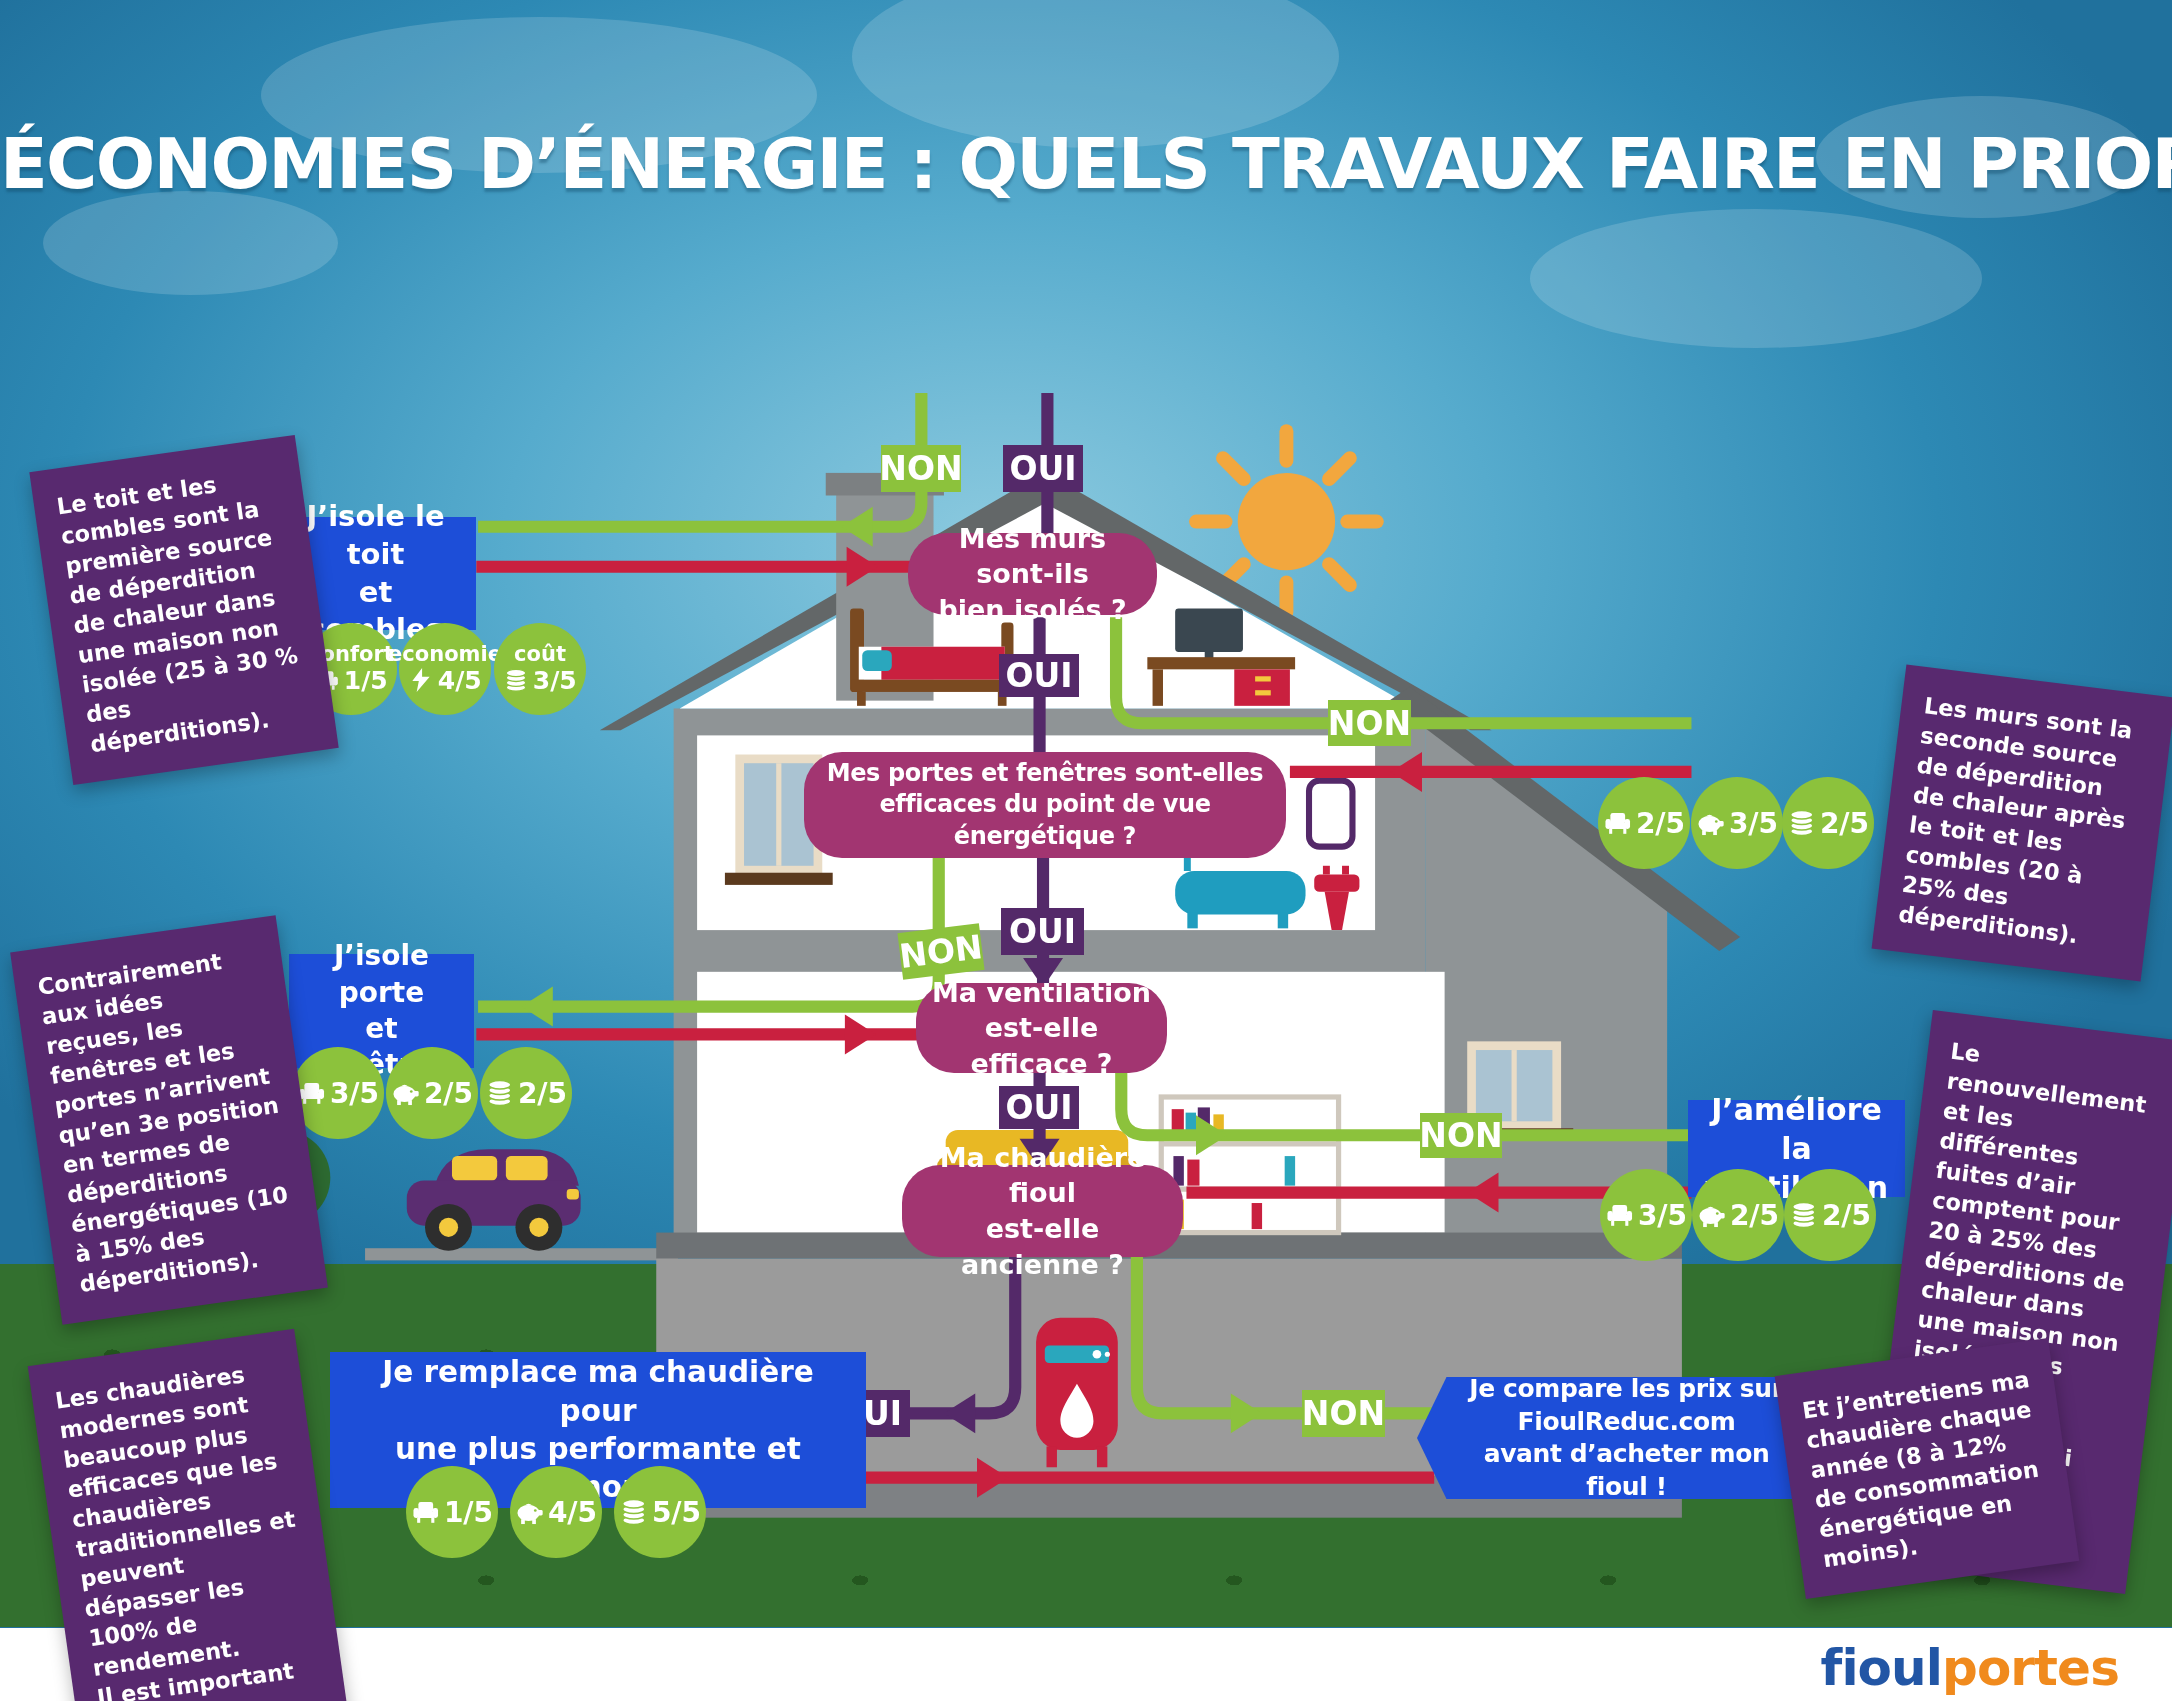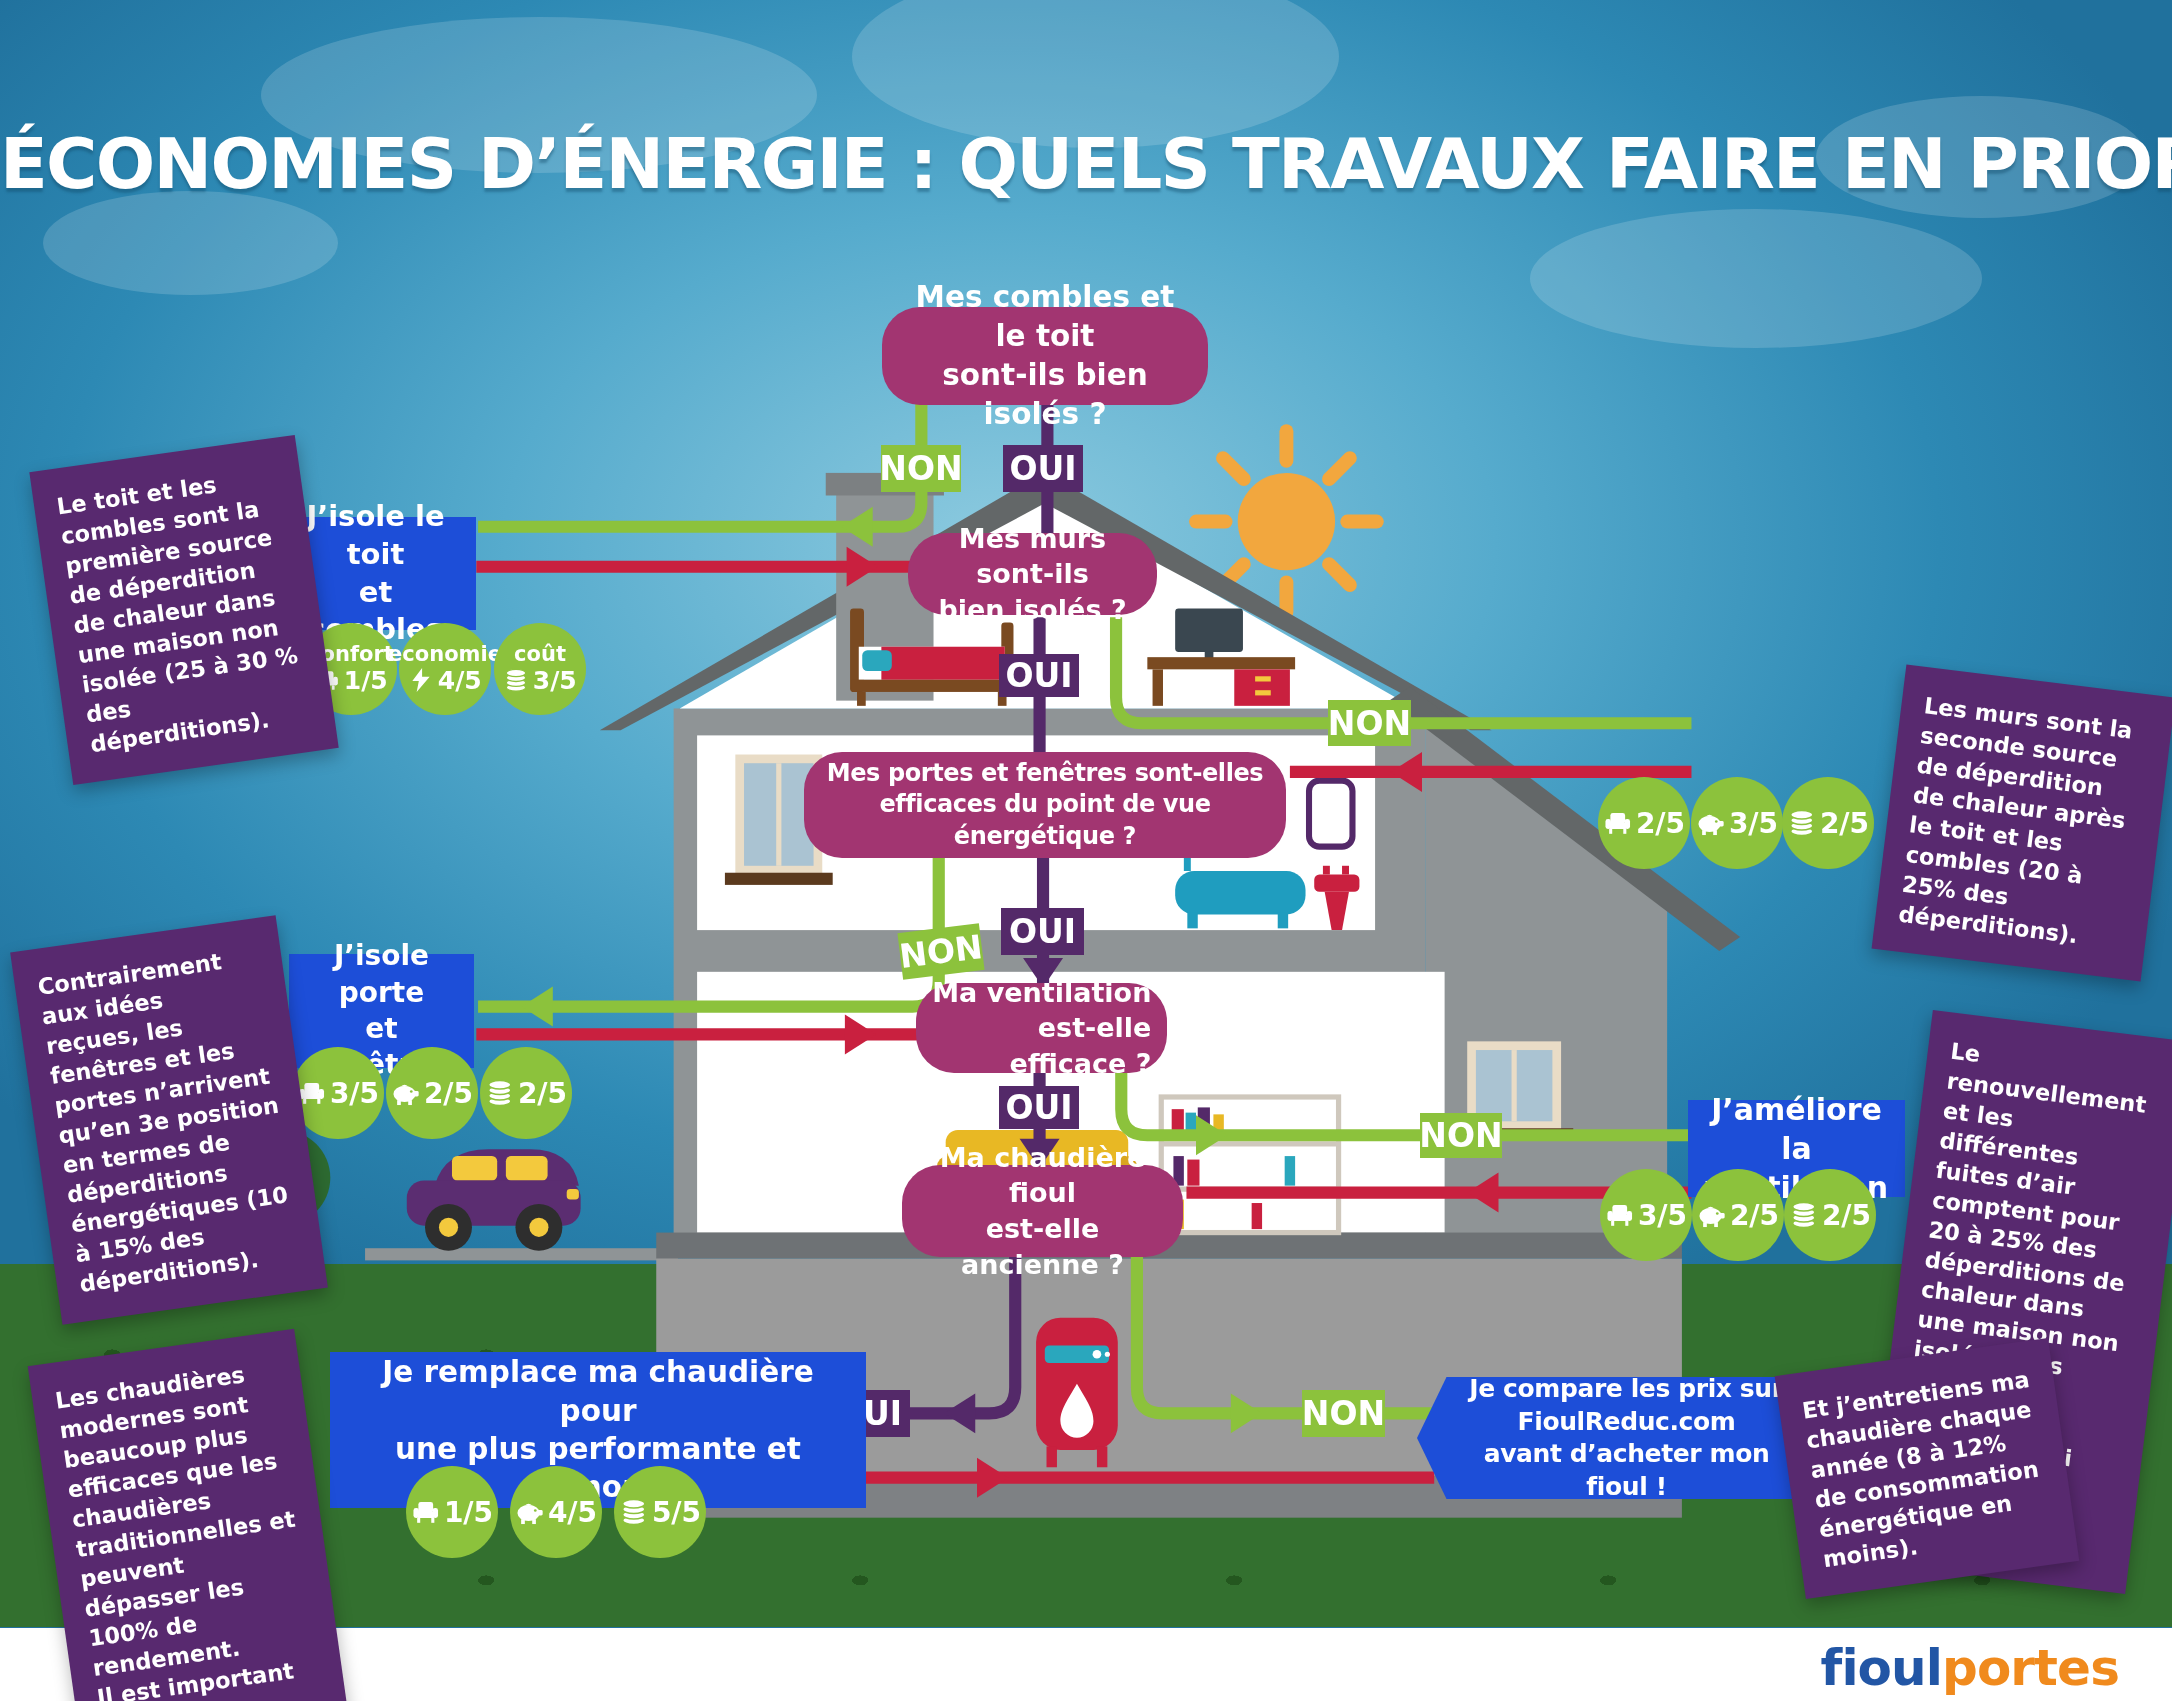--- a/index.html
+++ b/index.html
@@ -222,27 +222,25 @@
       <polygon points="1010,652 974,629 974,675"></polygon>
       <polygon points="1600,888 1636,865 1636,911"></polygon>
       <polygon points="1008,1190 972,1167 972,1213"></polygon>
       <polygon points="1688,1372 1724,1349 1724,1395"></polygon>
       <polygon points="1160,1700 1124,1677 1124,1723"></polygon>
     </g>
   </svg>
 
   <div class="title">ÉCONOMIES D’ÉNERGIE : QUELS TRAVAUX FAIRE EN PRIORITÉ ?</div>
 
-  <div class="q" style="left:882px;top:307px;width:326px;height:98px;font-size:29.5px;">Mes combles et le toit
-sont-ils bien isolés ?</div>
   <div class="q" style="left:804px;top:752px;width:482px;height:106px;font-size:24px;letter-spacing:-0.4px;">Mes portes et fenêtres sont-elles
 efficaces du point de vue énergétique ?</div>
   <div class="q" style="left:908px;top:533px;width:249px;height:82px;font-size:27px;">Mes murs sont-ils
 bien isolés ?</div>
-  <div class="q" style="left:916px;top:983px;width:251px;height:90px;font-size:27px;text-align:right;">Ma ventilation
+  <div class="q" style="left:916px;top:983px;width:251px;height:90px;font-size:27px;">Ma ventilation
 est-elle efficace ?</div>
   <div class="q" style="left:902px;top:1165px;width:281px;height:92px;font-size:27px;">Ma chaudière fioul
 est-elle ancienne ?</div>
 
   <div class="lbl non" style="left:881px;top:445px;width:80px;height:47px;">NON</div>
   <div class="lbl oui" style="left:1003px;top:445px;width:80px;height:47px;">OUI</div>
   <div class="lbl oui" style="left:999px;top:654px;width:80px;height:43px;">OUI</div>
   <div class="lbl non" style="left:1328px;top:700px;width:83px;height:46px;">NON</div>
   <div class="lbl non" style="left:900px;top:928px;width:82px;height:47px;transform:rotate(-7deg);">NON</div>
   <div class="lbl oui" style="left:1001px;top:908px;width:83px;height:47px;">OUI</div>

